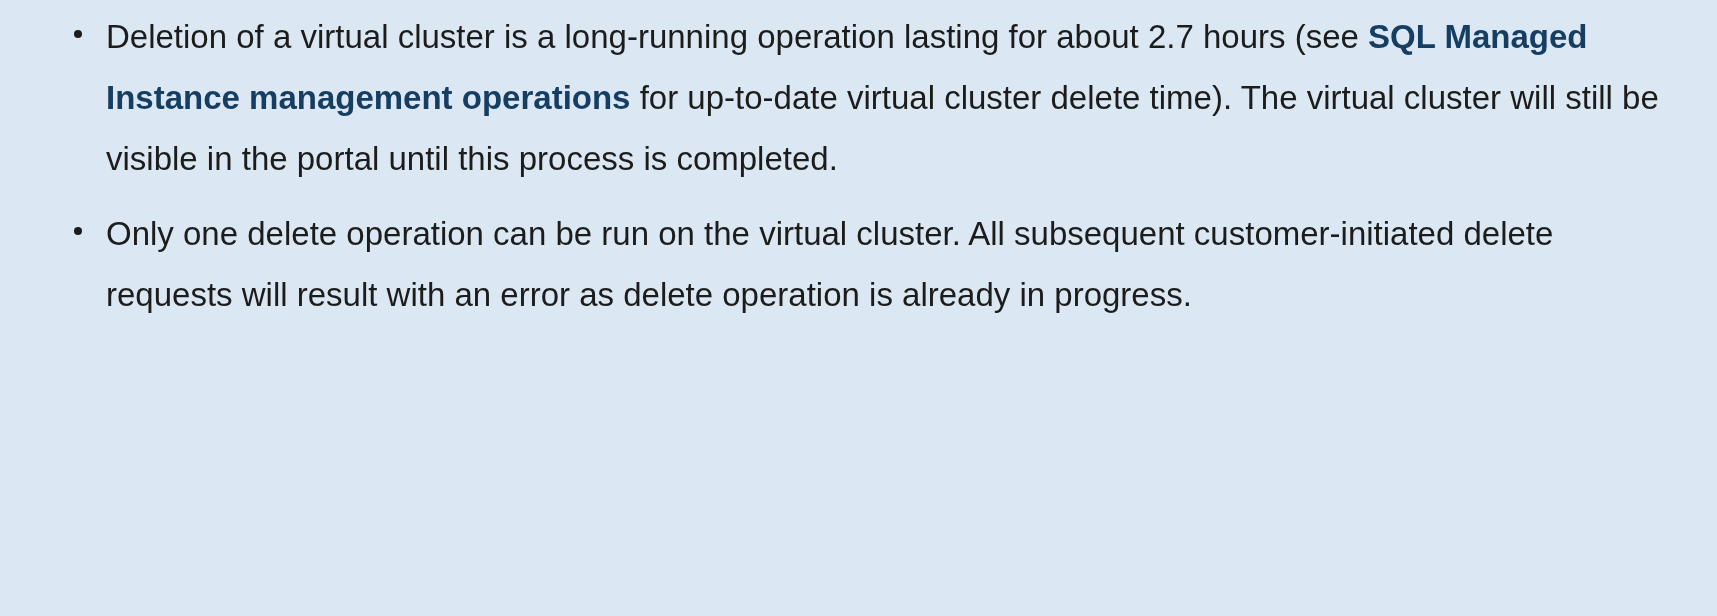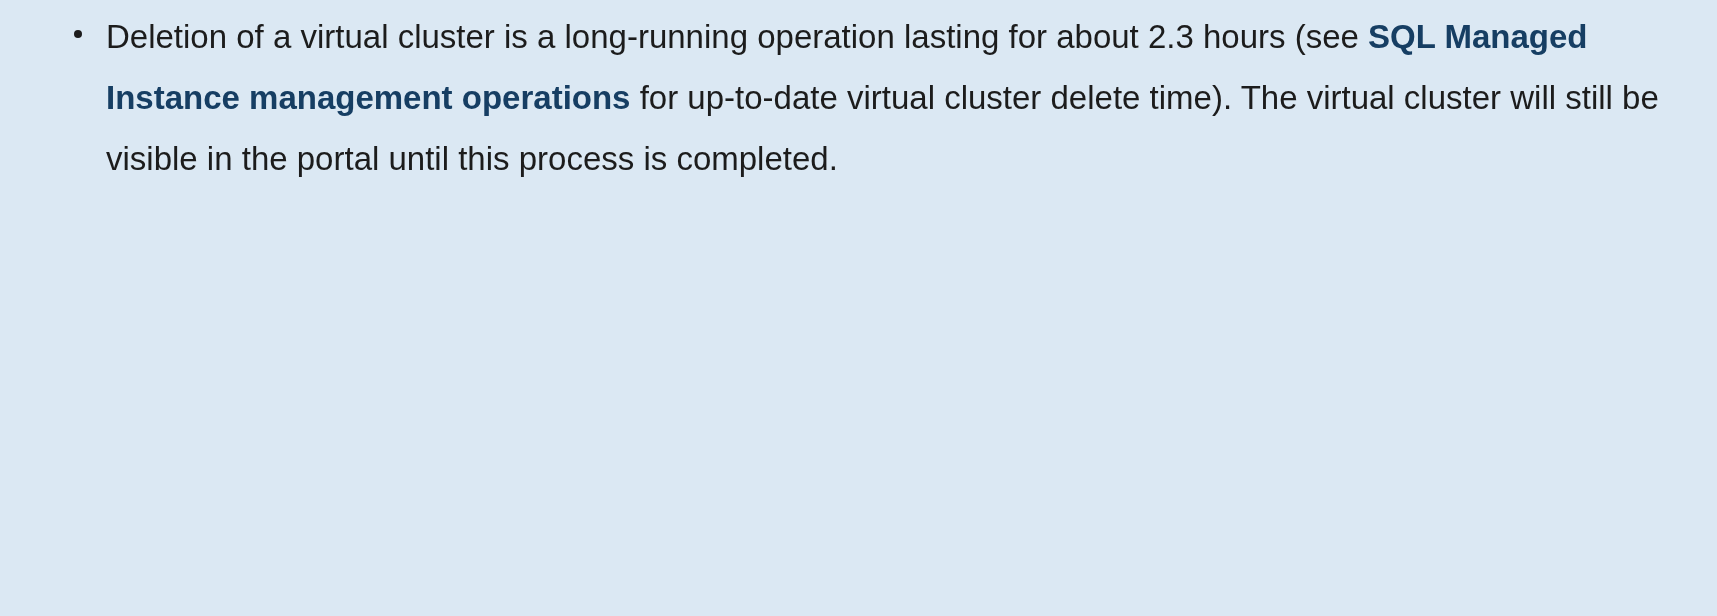--- a/index.html
+++ b/index.html
@@ -42,15 +42,18 @@
       font-weight: 600;
       text-decoration: none;
       cursor: pointer;
     }
   </style>
 </head>
 <body>
 
 <ul>
   <li>
-    <span>Deletion of a virtual cluster is a long-running operation lasting for about 2.3 hours (see </span><a class="doc-link">SQL Managed Instance management operations</a><span> for up-to-date virtual cluster delete time). The virtual cluster will still be visible in the portal until this process is completed.</span>
+    <span>Deletion of a virtual cluster is a long-running operation lasting for about 2.7 hours (see </span><a class="doc-link">SQL Managed Instance management operations</a><span> for up-to-date virtual cluster delete time). The virtual cluster will still be visible in the portal until this process is completed.</span>
+  </li>
+  <li>
+    <span>Only one delete operation can be run on the virtual cluster. All subsequent customer-initiated delete requests will result with an error as delete operation is already in progress.</span>
   </li>
 </ul>
 
 </body></html>

